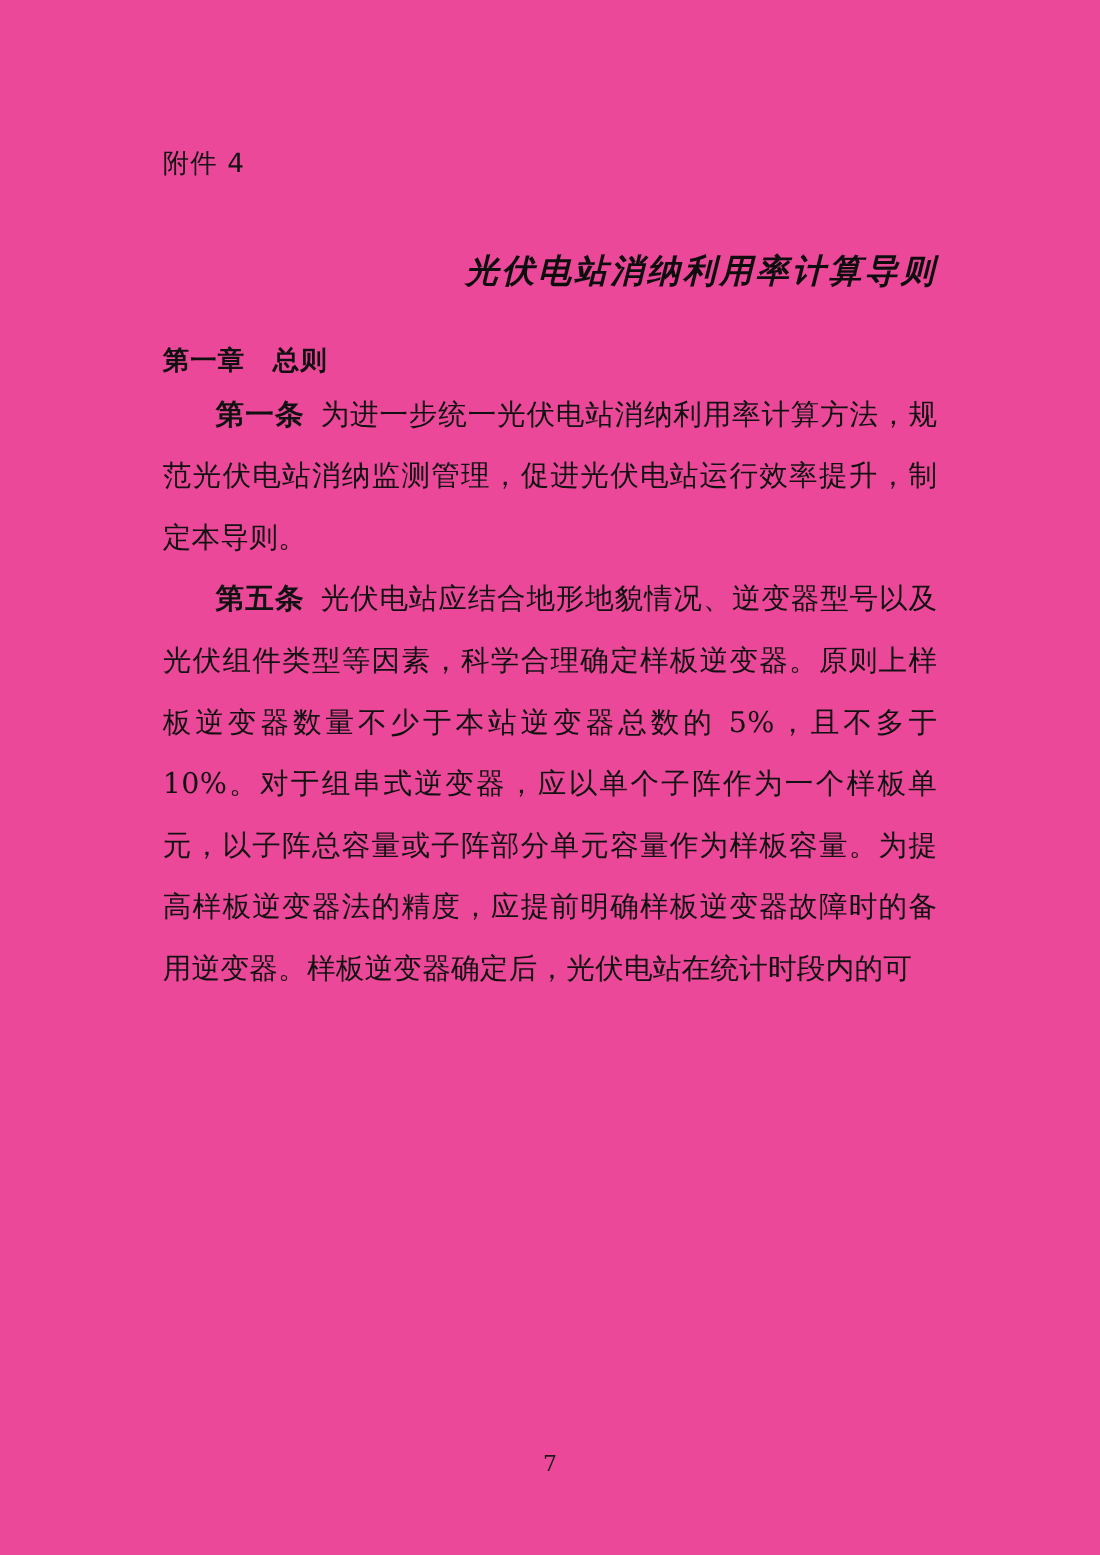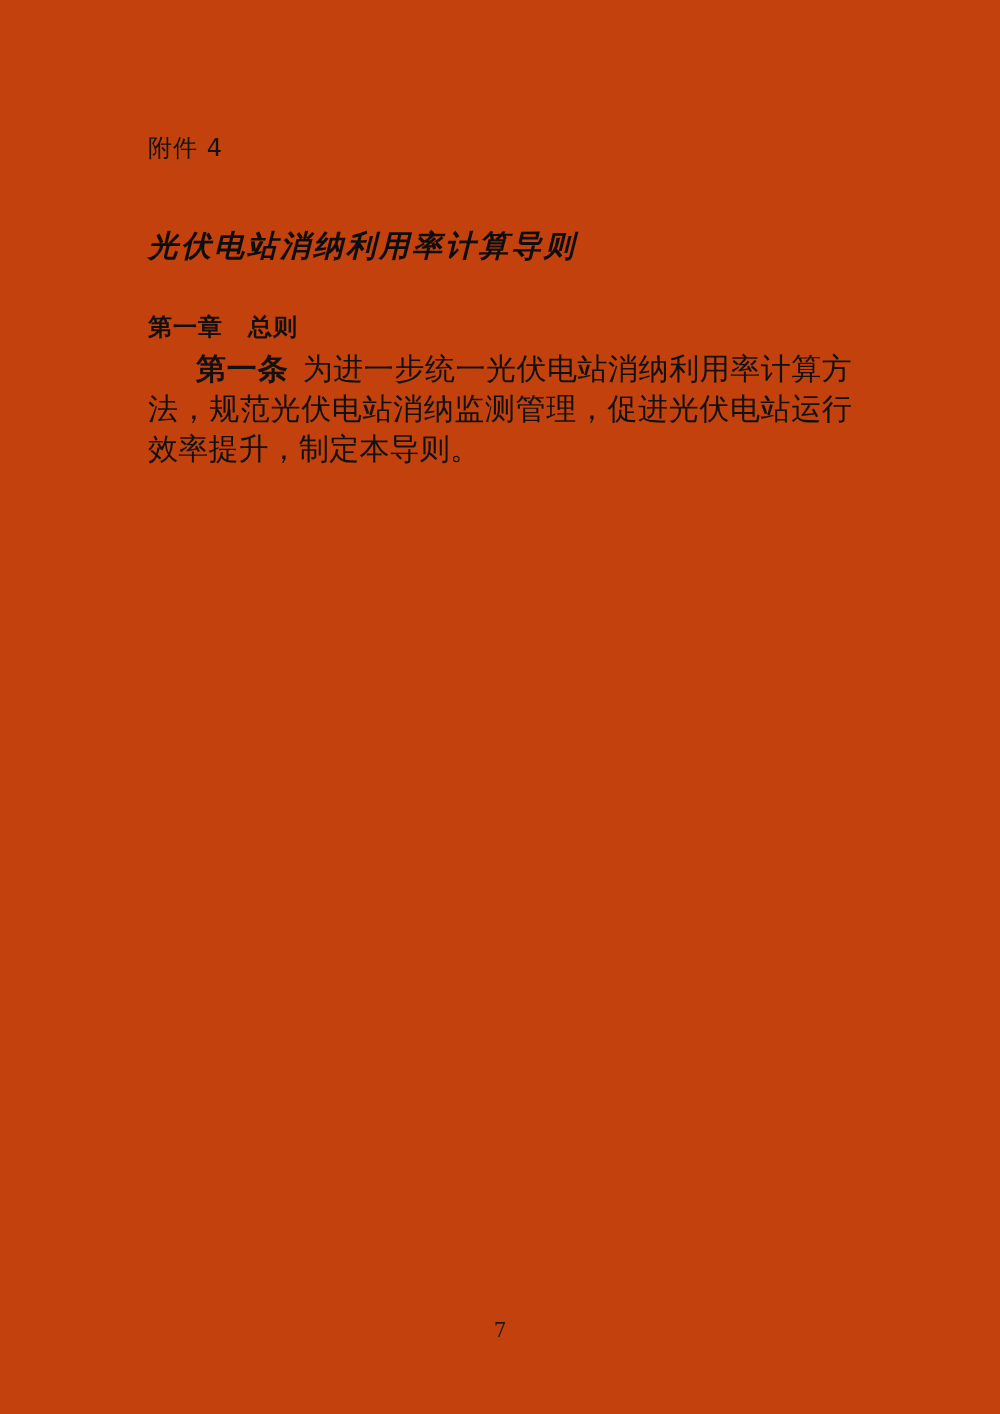--- a/index.html
+++ b/index.html
@@ -17,39 +17,39 @@
     font-family: "DejaVu Serif", "Liberation Serif", serif;
     color: #101010;
     overflow: hidden;
   }
   .paper-inner {
     position: absolute;
     left: 0;
     top: 0;
     width: 1000px;
     height: 1414px;
-    background: #c2410c;
+    background: #ec4899;
   }
   .content {
     position: absolute;
     left: 148px;
     top: 0;
     width: 704px;
   }
   .attachment-label {
     margin-top: 132px;
     font-size: 24px;
     letter-spacing: 1px;
     font-family: "DejaVu Sans", "Liberation Sans", sans-serif;
     font-weight: 400;
     color: #131313;
   }
   .doc-title {
     margin-top: 62px;
-    text-align: left;
+    text-align: right;
     font-size: 30px;
     font-weight: 700;
     letter-spacing: 3px;
     font-family: "DejaVu Serif", "Liberation Serif", serif;
     font-style: italic;
     color: #0d0d0d;
   }
   .chapter-heading {
     text-align: left;
     font-size: 24px;
@@ -58,22 +58,22 @@
     letter-spacing: 1px;
     margin-top: 44px;
     margin-bottom: 6px;
     color: #101010;
   }
   .chapter-heading.ch2 {
     margin-top: 30px;
     margin-bottom: 8px;
   }
   .para {
-    font-size: 30px;
-    line-height: 40px;
+    font-size: 26px;
+    line-height: 56px;
     text-align: justify;
     text-justify: inter-ideograph;
     text-indent: 48px;
     margin: 0;
     color: #111111;
     letter-spacing: 0.2px;
   }
   .para .art {
     font-weight: 700;
     font-family: "DejaVu Sans", "Liberation Sans", sans-serif;
@@ -108,18 +108,21 @@
       <div class="chapter-heading">第一章　总则</div>
 
       <p class="para">
         <span class="art">第一条</span><span class="gap"></span><span>为进一步统一光伏电站消纳利用率计算方法，规范光伏电站消纳监测管理，促进光伏电站运行效率提升，制定本导则。</span>
       </p>
 
 
 
 
 
+      <p class="para">
+        <span class="art">第五条</span><span class="gap"></span><span>光伏电站应结合地形地貌情况、逆变器型号以及光伏组件类型等因素，科学合理确定样板逆变器。原则上样板逆变器数量不少于本站逆变器总数的 5%，且不多于 10%。对于组串式逆变器，应以单个子阵作为一个样板单元，以子阵总容量或子阵部分单元容量作为样板容量。为提高样板逆变器法的精度，应提前明确样板逆变器故障时的备用逆变器。样板逆变器确定后，光伏电站在统计时段内的可</span>
+      </p>
 
     </div>
 
     <div class="page-number">7</div>
   </div>
 </div>
 
 </body></html>

